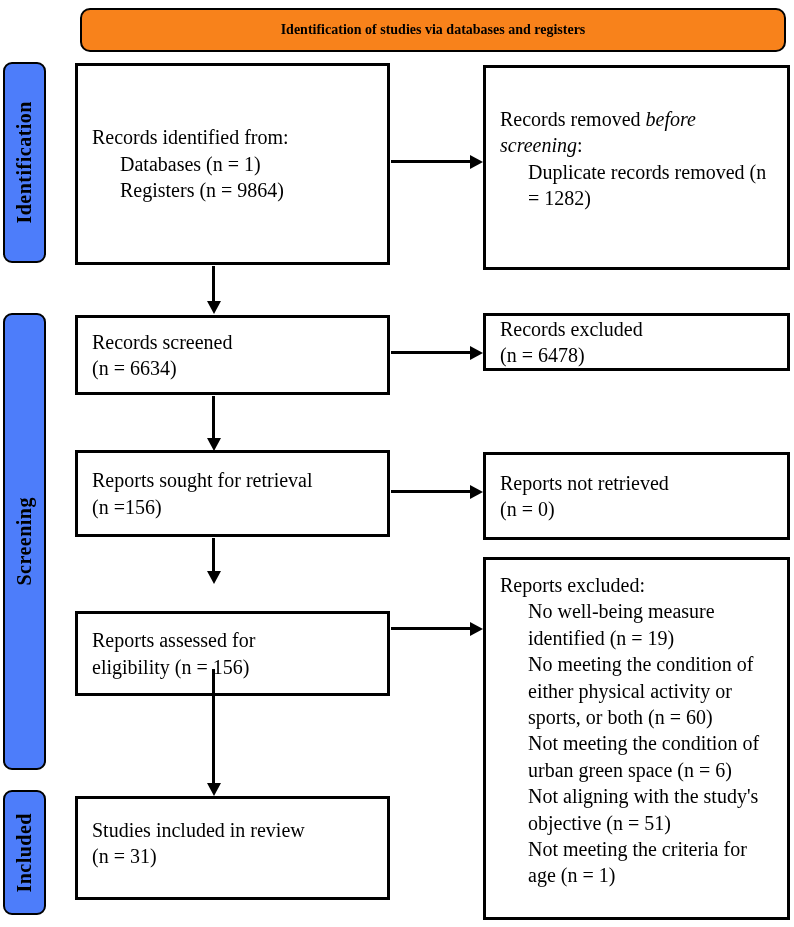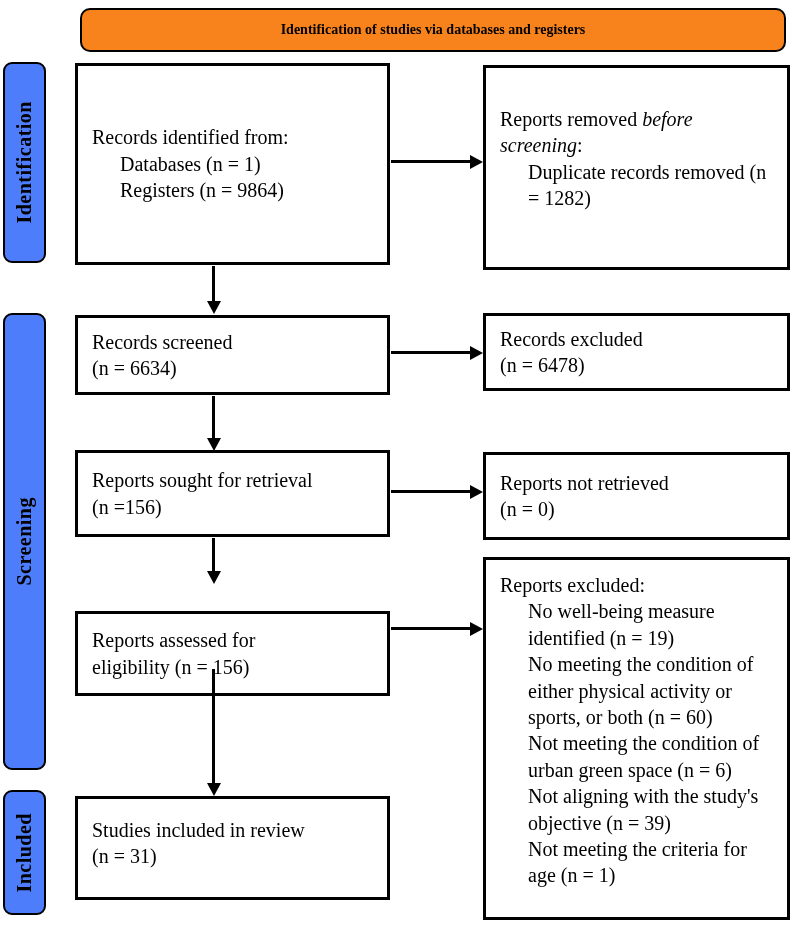--- a/index.html
+++ b/index.html
@@ -107,31 +107,31 @@
   </div>
 
   <div class="box v-center" style="left:75px; top:63px; width:315px; height:202px;">
     <div>Records identified from:</div>
     <div class="indent">Databases (n = 1)</div>
     <div class="indent">Registers (n = 9864)</div>
   </div>
 
   <div class="box" style="left:483px; top:65px; width:307px; height:205px; padding-top:38px;">
     <div>
-      <span>Reports removed </span><i>before screening</i><span>:</span>
+      <span>Records removed </span><i>before screening</i><span>:</span>
     </div>
     <div class="indent">Duplicate records removed (n = 1282)</div>
   </div>
 
   <div class="box v-center" style="left:75px; top:315px; width:315px; height:80px;">
     <div class="pre">Records screened
 (n = 6634)</div>
   </div>
 
-  <div class="box v-center" style="left:483px; top:313px; width:307px; height:78px;">
+  <div class="box v-center" style="left:483px; top:313px; width:307px; height:58px;">
     <div class="pre">Records excluded
 (n = 6478)</div>
   </div>
 
   <div class="box v-center" style="left:75px; top:450px; width:315px; height:87px;">
     <div class="pre">Reports sought for retrieval
 (n =156)</div>
   </div>
 
   <div class="box v-center" style="left:483px; top:452px; width:307px; height:88px;">
@@ -142,21 +142,21 @@
   <div class="box v-center" style="left:75px; top:583px; width:315px; height:85px;margin-top:28px;">
     <div class="pre">Reports assessed for
 eligibility (n = 156)</div>
   </div>
 
   <div class="box" style="left:483px; top:557px; width:307px; height:363px; padding-top:12px;">
     <div>Reports excluded:</div>
     <div class="indent">No well-being measure identified (n = 19)</div>
     <div class="indent">No meeting the condition of either physical activity or sports, or both (n = 60)</div>
     <div class="indent">Not meeting the condition of urban green space (n = 6)</div>
-    <div class="indent">Not aligning with the study's objective (n = 39)</div>
+    <div class="indent">Not aligning with the study's objective (n = 51)</div>
     <div class="indent">Not meeting the criteria for age (n = 1)</div>
   </div>
 
   <div class="box" style="left:75px; top:796px; width:315px; height:104px; padding-top:18px;">
     <div class="pre">Studies included in review
 (n = 31)</div>
   </div>
 
   <div class="arrow-v" style="left:212px; top:266px; height:35px;"></div>
   <div class="arrow-v" style="left:212px; top:396px; height:42px;"></div>

